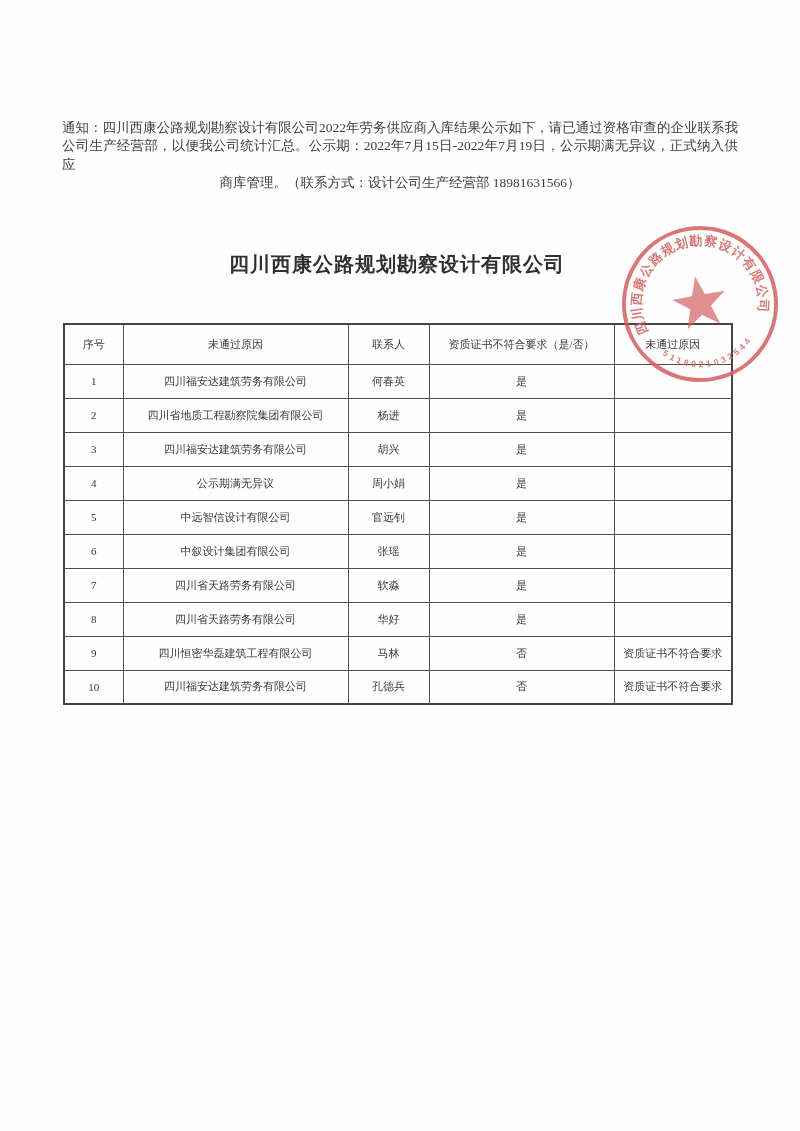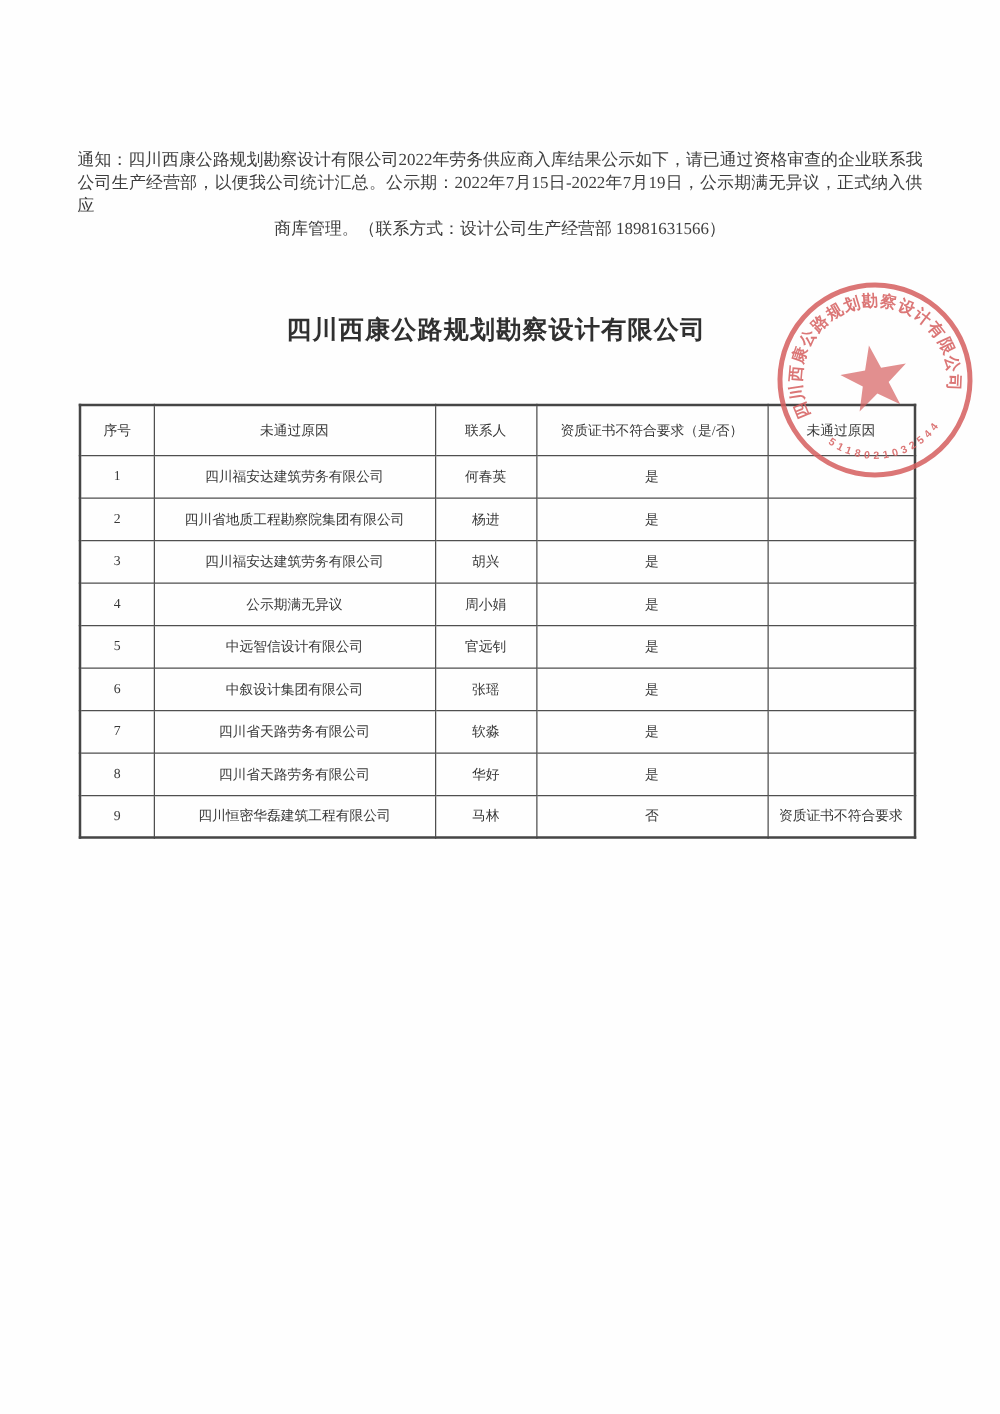--- a/index.html
+++ b/index.html
@@ -150,20 +150,27 @@
           <td>是</td>
           <td></td>
         </tr>
         <tr>
           <td>9</td>
           <td>四川恒密华磊建筑工程有限公司</td>
           <td>马林</td>
           <td>否</td>
           <td>资质证书不符合要求</td>
         </tr>
+        <tr>
+          <td>10</td>
+          <td>四川福安达建筑劳务有限公司</td>
+          <td>孔德兵</td>
+          <td>否</td>
+          <td>资质证书不符合要求</td>
+        </tr>
       </tbody>
   </table>
 
   <svg class="seal" viewBox="0 0 164 164" xmlns="http://www.w3.org/2000/svg">
     <defs>
       <path id="sealTextArc" d="M 26.6 102.2 A 59 59 0 1 1 137.4 102.2" fill="none"></path>
       <path id="sealNumArc" d="M 27.4 113.5 A 63 63 0 0 0 136.6 113.5" fill="none"></path>
     </defs>
     <circle class="seal-ring" cx="82" cy="82" r="76"></circle>
     <text class="seal-text">

